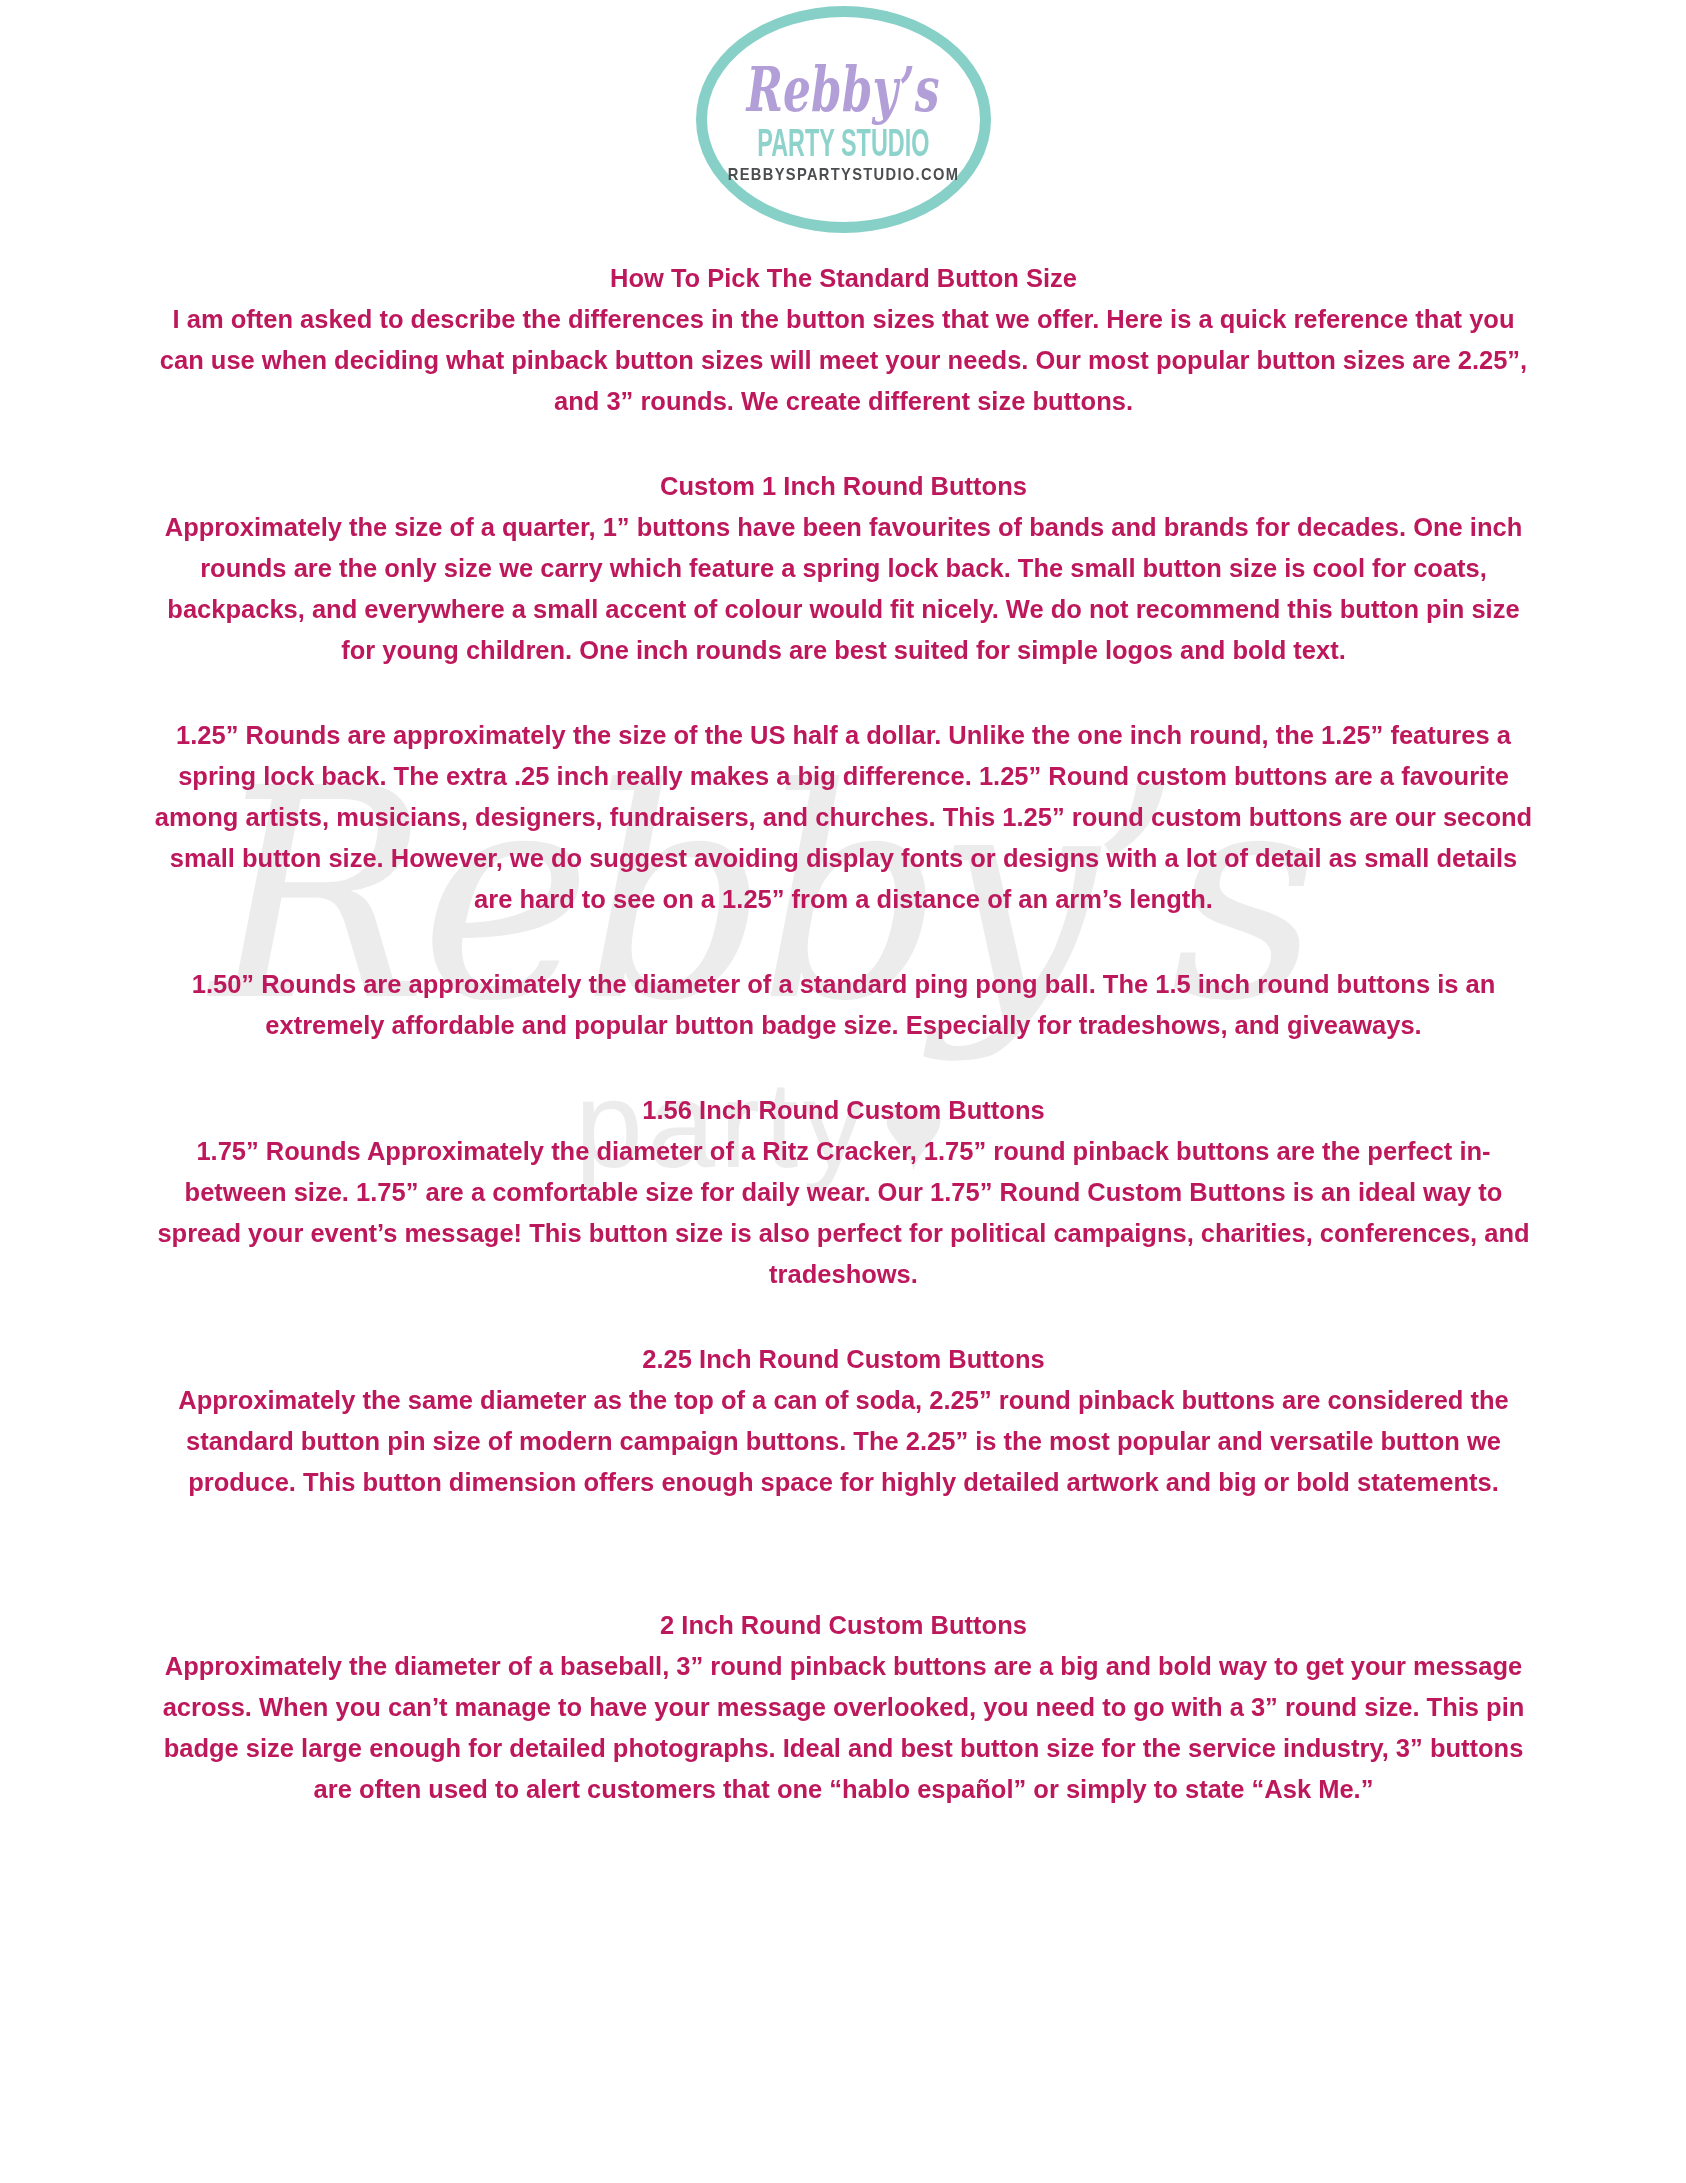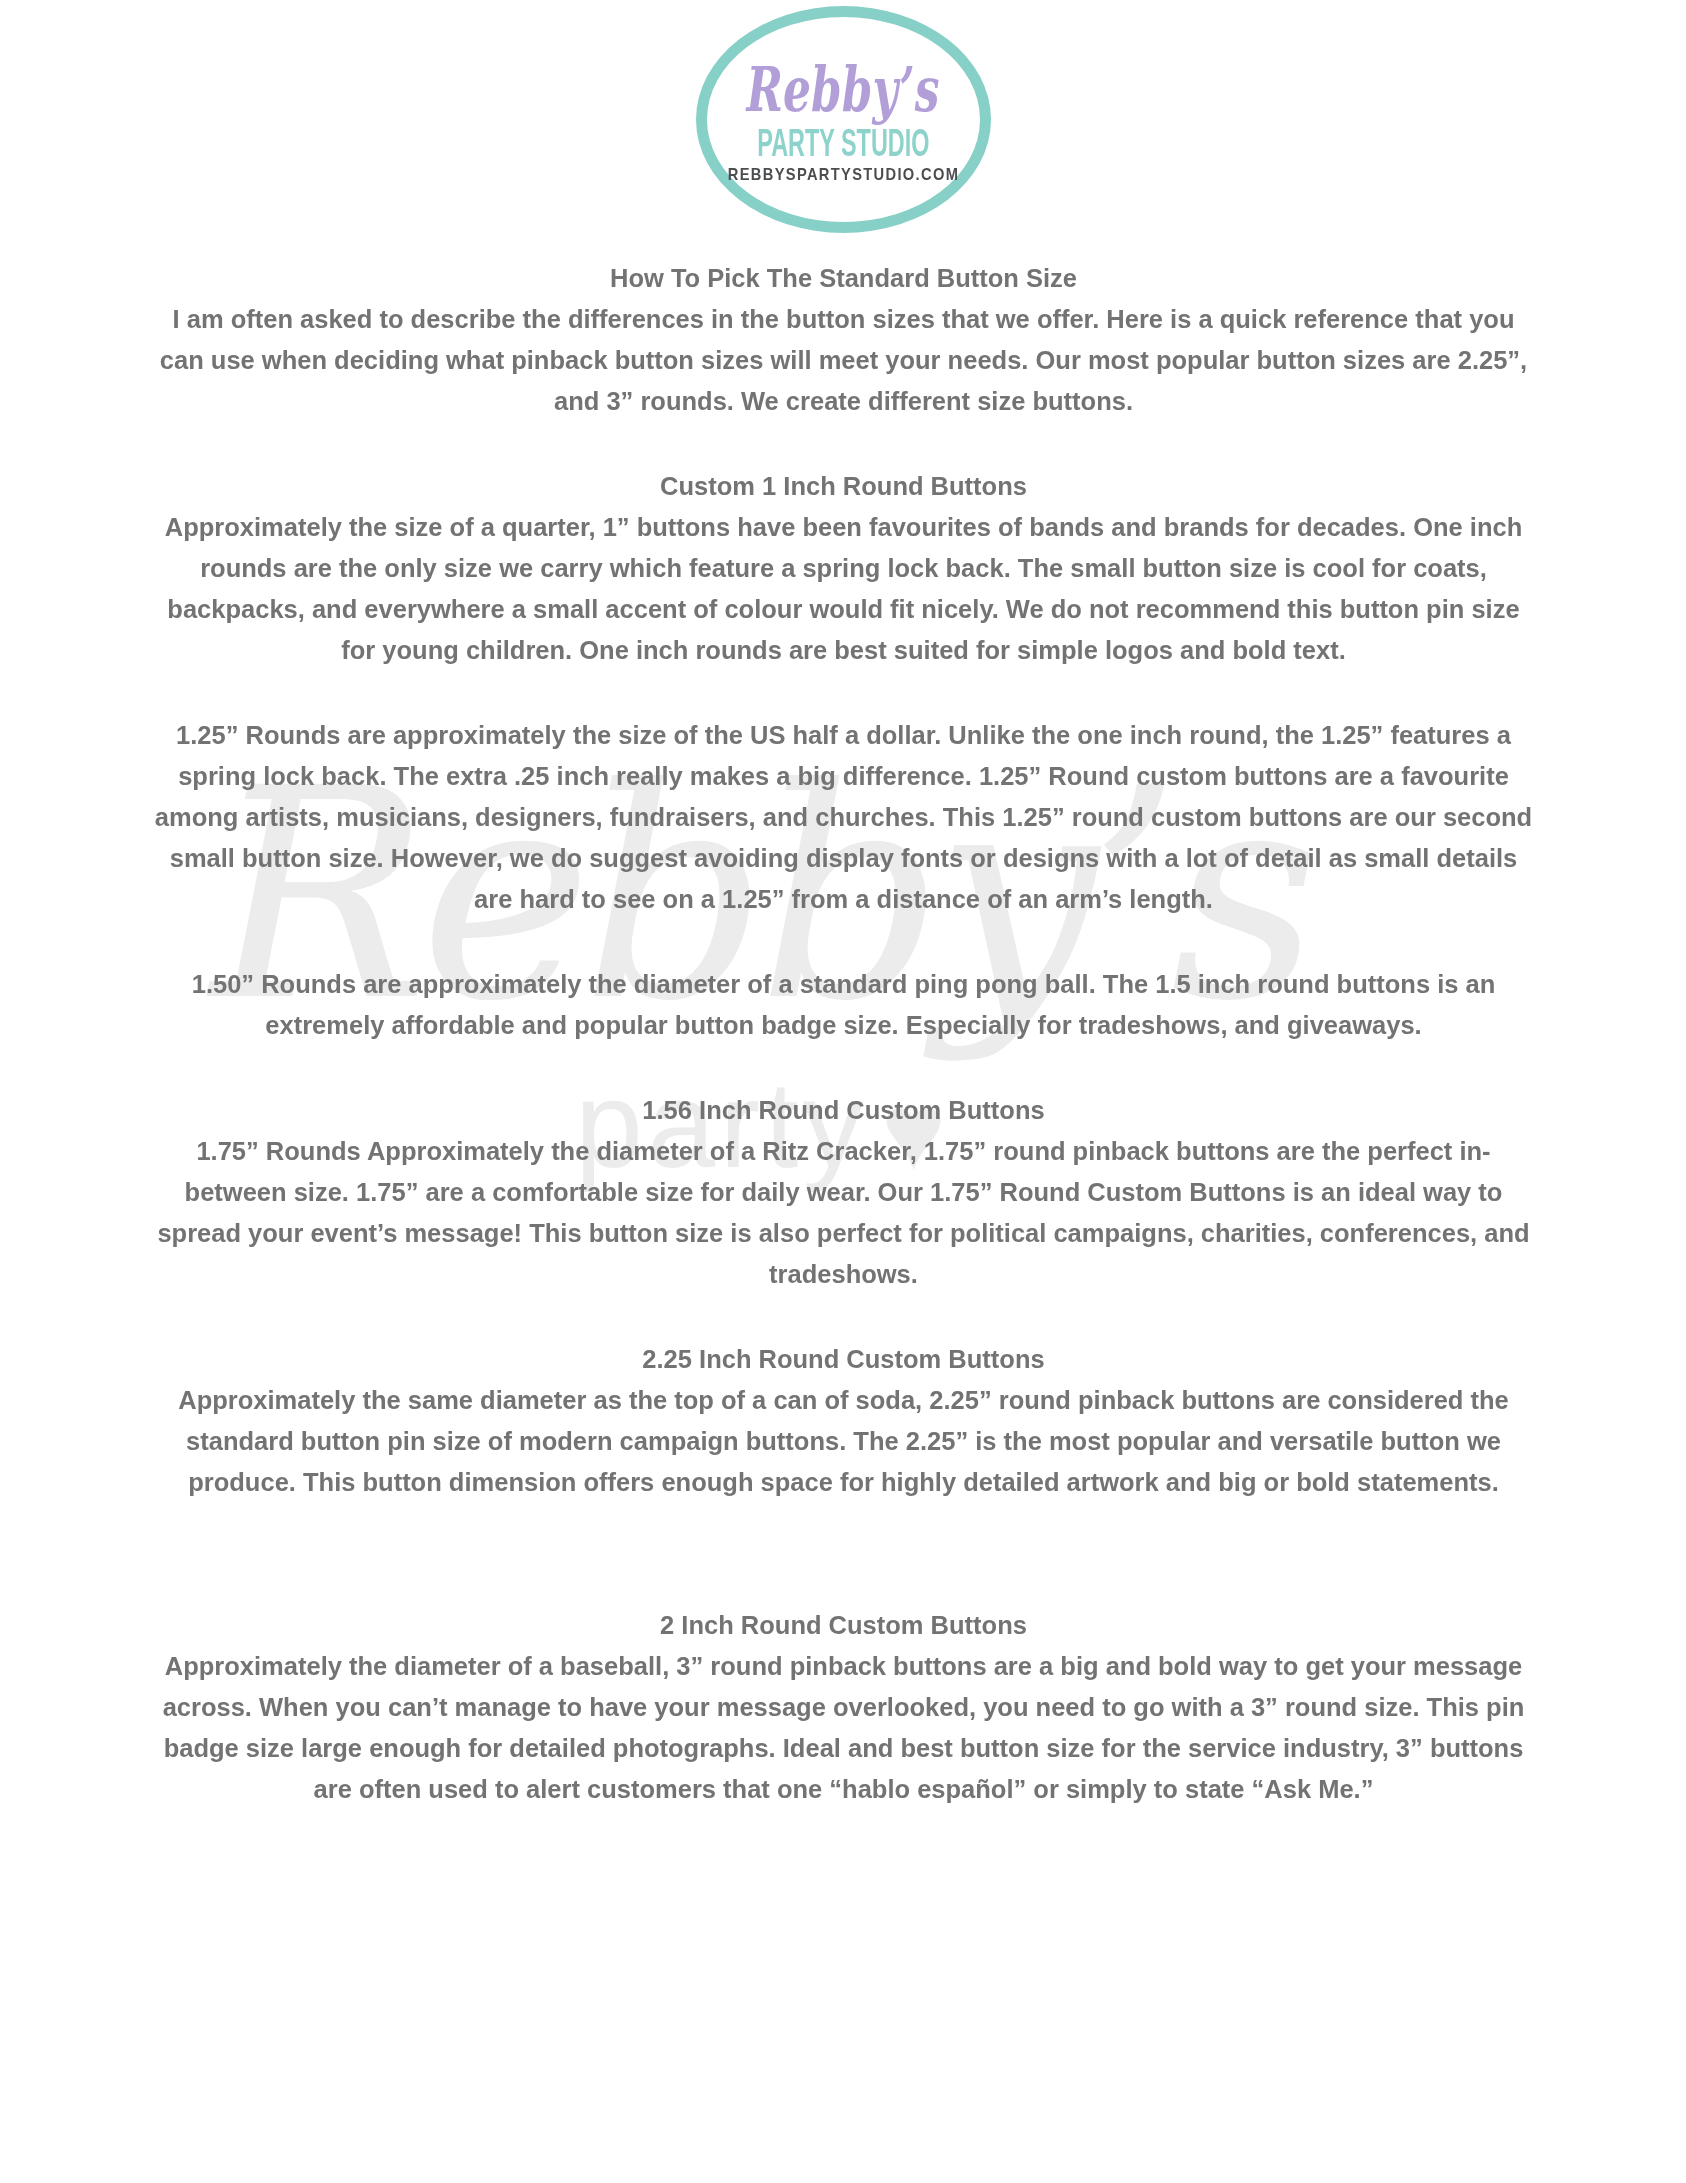--- a/index.html
+++ b/index.html
@@ -106,21 +106,21 @@
     white-space: nowrap;
   }
 
   
   .doc {
     position: relative;
     z-index: 1;
     width: 1390px;
     margin: 25px auto 0;
     text-align: center;
-    color: #737373;
+    color: #be185d;
     font-weight: 700;
     font-size: 25.5px;
     line-height: 41px;
   }
   .doc h1, .doc h2, .doc p {
     margin: 0;
     padding: 0;
     font-size: 25.5px;
     line-height: 41px;
     font-weight: 700;

